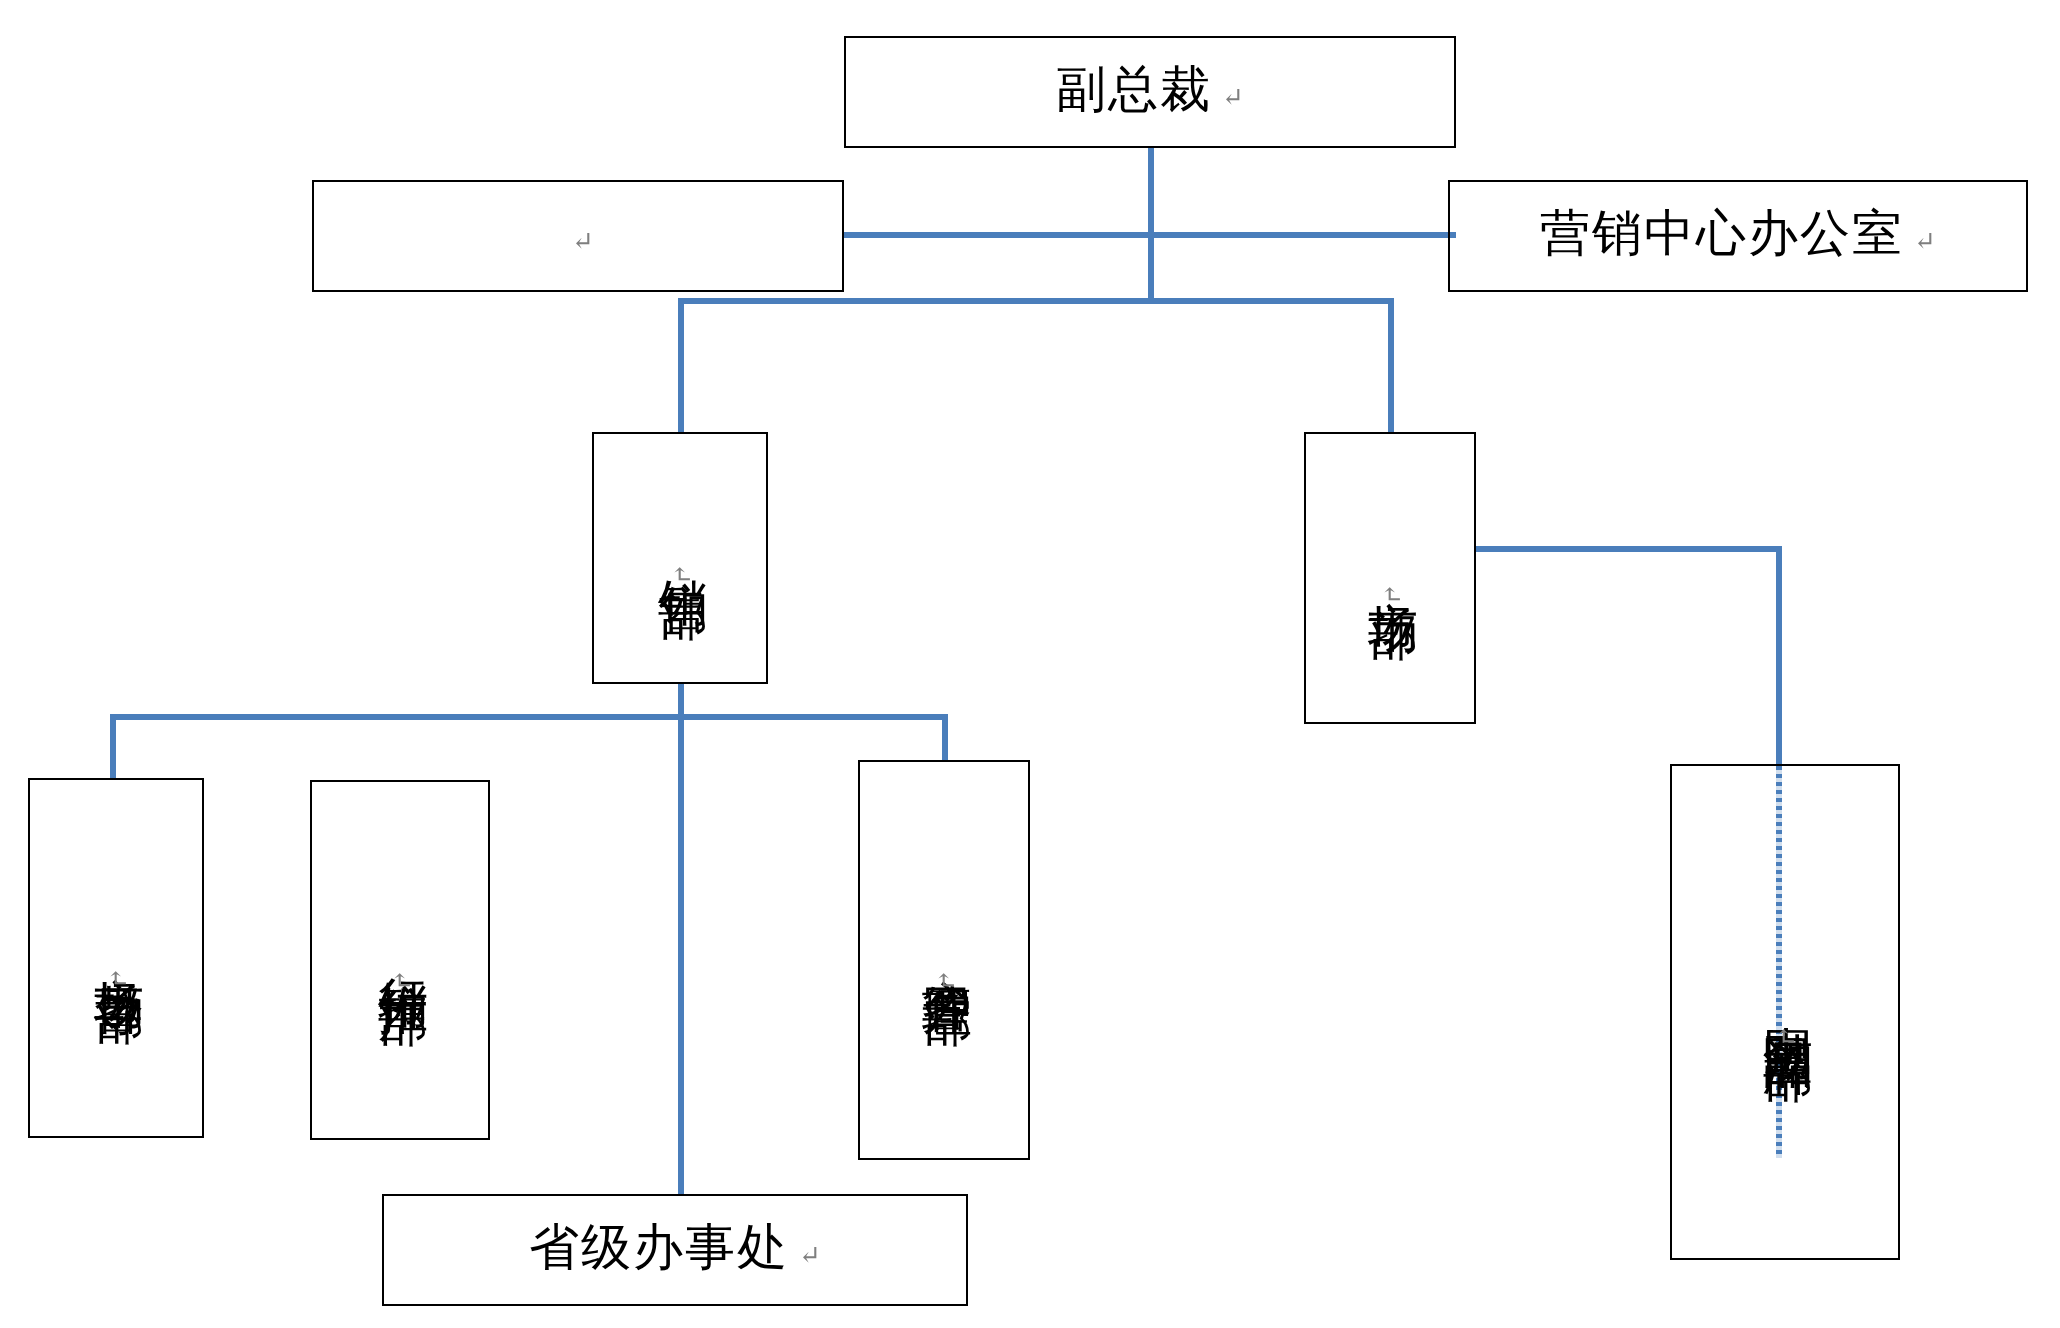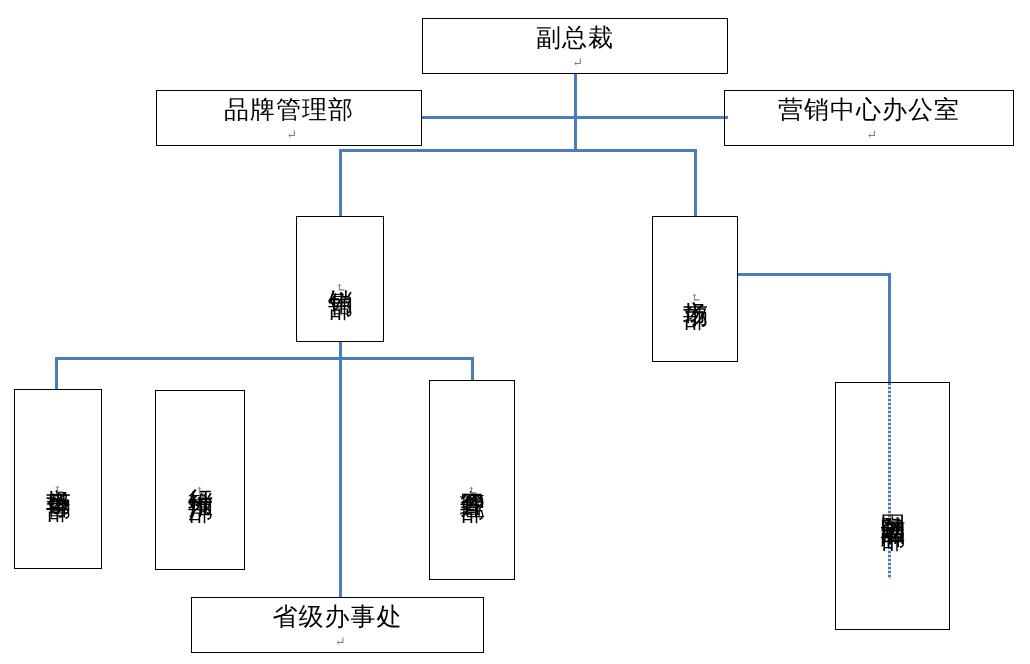--- a/index.html
+++ b/index.html
@@ -32,21 +32,21 @@
     position: absolute;
     border: 1px solid #000000;
     background: transparent;
     box-sizing: border-box;
     display: flex;
     align-items: center;
     justify-content: center;
     color: #000000;
   }
   .node-h {
-    flex-direction: column;
+    flex-direction: row;
   }
   .node-h .label {
     font-size: 25px;
     line-height: 1.1;
     letter-spacing: 1px;
     white-space: nowrap;
   }
   .node-h .pilcrow {
     font-size: 13px;
     color: #7f7f7f;
@@ -95,21 +95,20 @@
   <div class="conn" style="left:737px; top:273px; width:154px; height:3px;"></div>
   <div class="conn" style="left:888px; top:273px; width:3px; height:110px;"></div>
   <div class="conn-dotted" style="left:888px; top:383px; width:3px; height:196px;"></div>
 
   <div class="node node-h" style="left:422px; top:18px; width:306px; height:56px;">
     <span class="label">副总裁</span>
     <span class="pilcrow">↵</span>
   </div>
 
   <div class="node node-h" style="left:156px; top:90px; width:266px; height:56px;">
-    <span class="label">品牌管理部</span>
     <span class="pilcrow">↵</span>
   </div>
 
   <div class="node node-h" style="left:724px; top:90px; width:290px; height:56px;">
     <span class="label">营销中心办公室</span>
     <span class="pilcrow">↵</span>
   </div>
 
   <div class="node node-v" style="left:296px; top:216px; width:88px; height:126px;">
     <span class="label">销售部</span>

